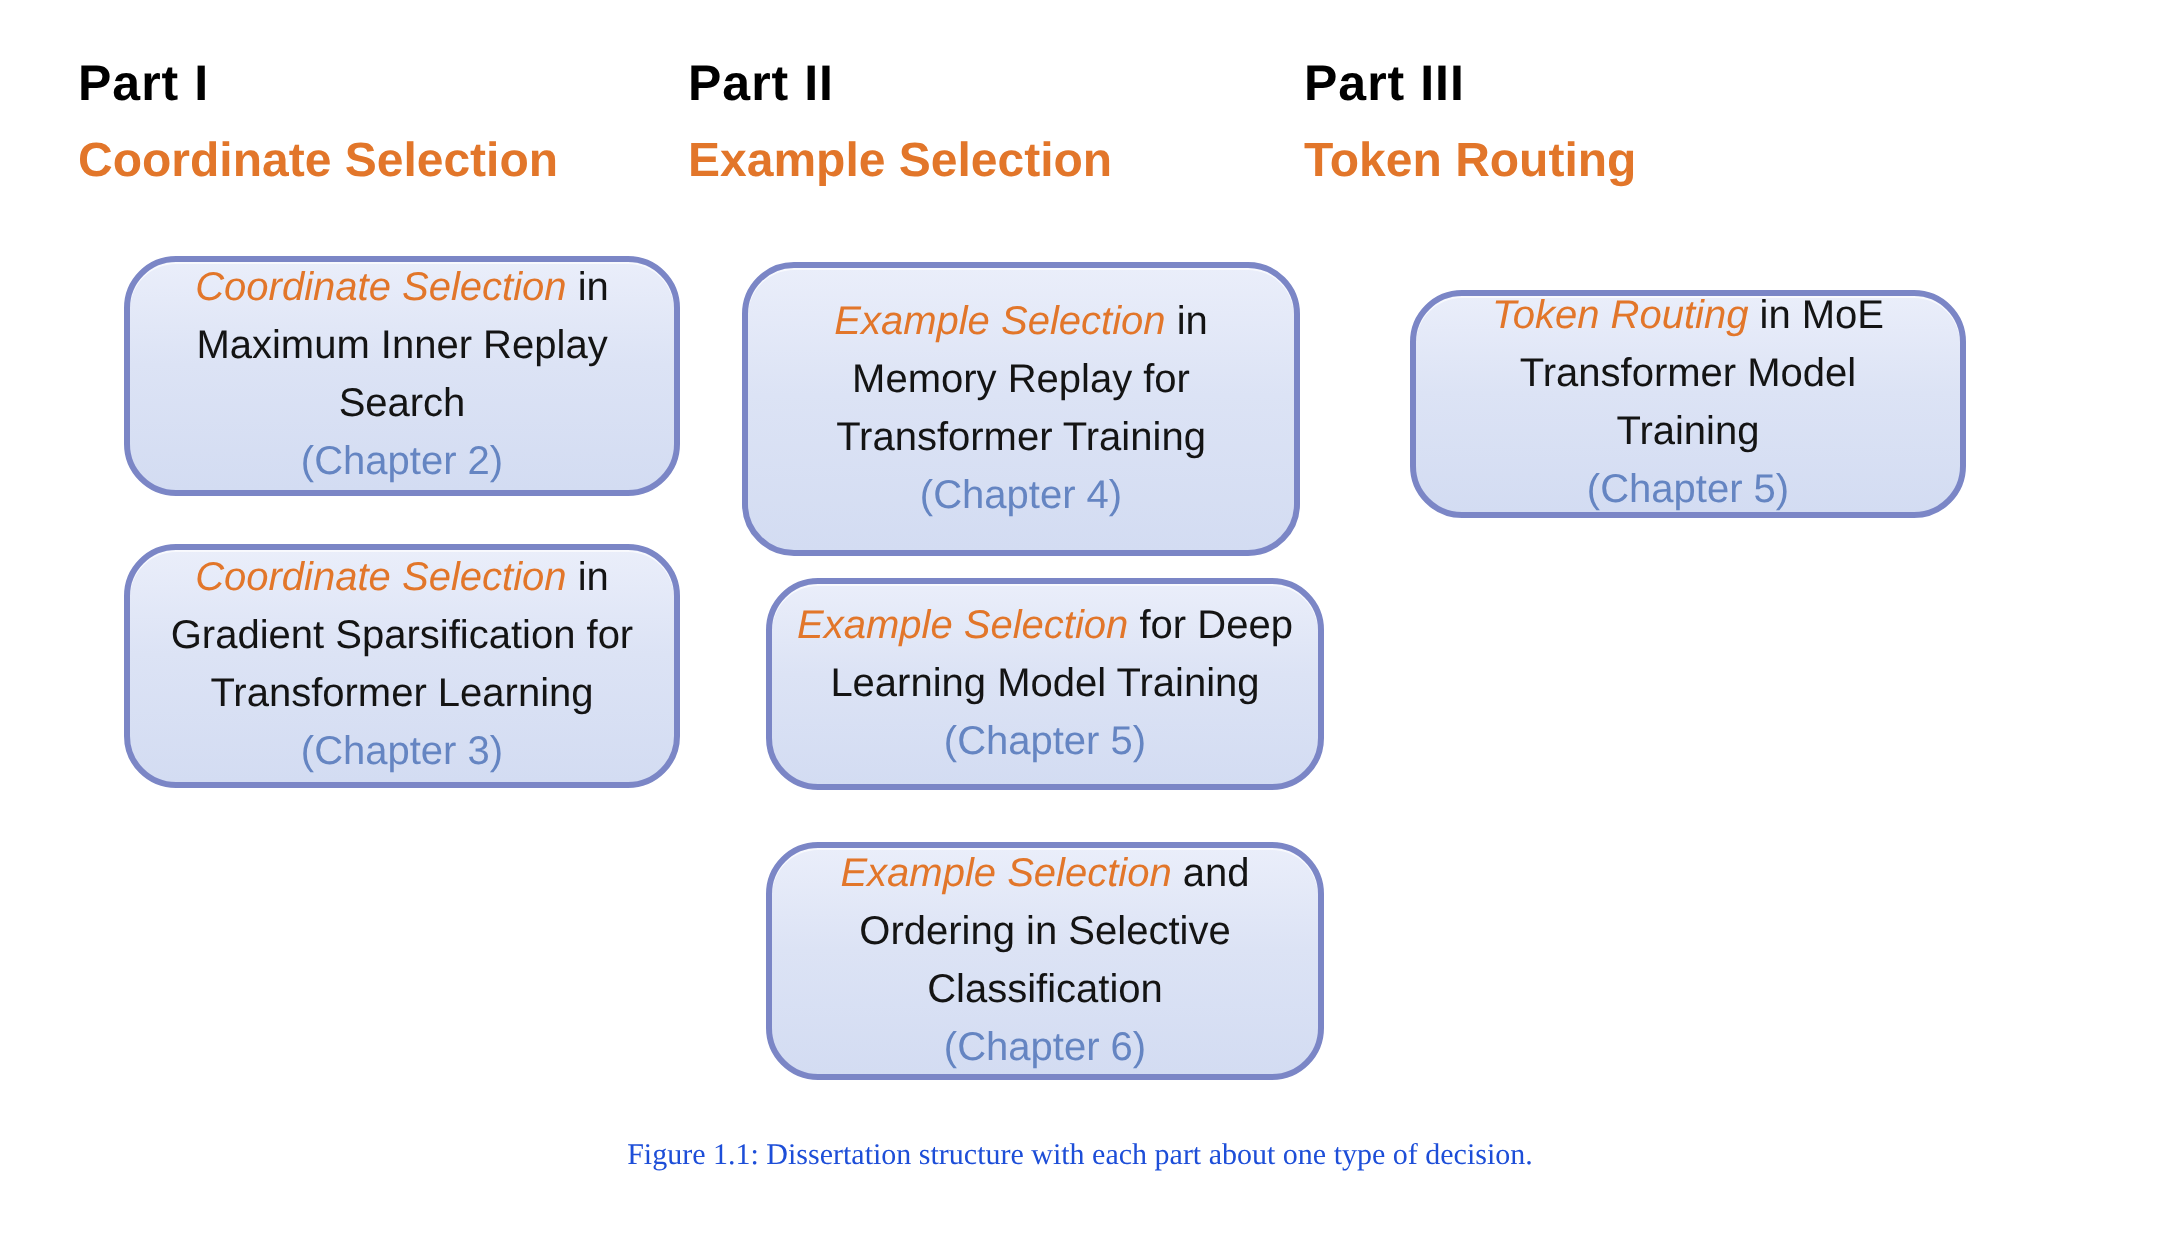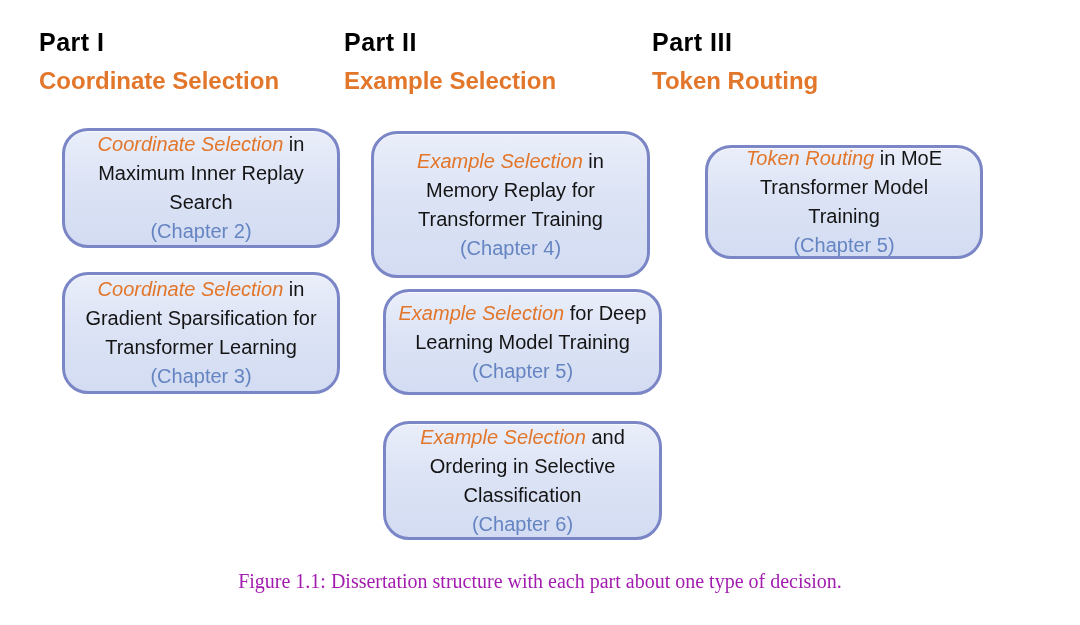--- a/index.html
+++ b/index.html
@@ -59,22 +59,22 @@
   .chapter {
     color: #6585c2;
   }
   .figure-caption {
     position: absolute;
     top: 570px;
     left: 0;
     width: 1080px;
     text-align: center;
     font-family: "Liberation Serif", serif;
-    font-size: 20px;
-    color: #a21caf;
+    font-size: 15px;
+    color: #1d4ed8;
   }
   
   #hdr-1 { left: 39px;  top: 28px; }
   #hdr-2 { left: 344px; top: 28px; }
   #hdr-3 { left: 652px; top: 28px; }
   
   #box-1-1 { left: 62px;  top: 128px; width: 278px; height: 120px; }
   #box-1-2 { left: 62px;  top: 272px; width: 278px; height: 122px; }
   #box-2-1 { left: 371px; top: 131px; width: 279px; height: 147px; }
   #box-2-2 { left: 383px; top: 289px; width: 279px; height: 106px; }

